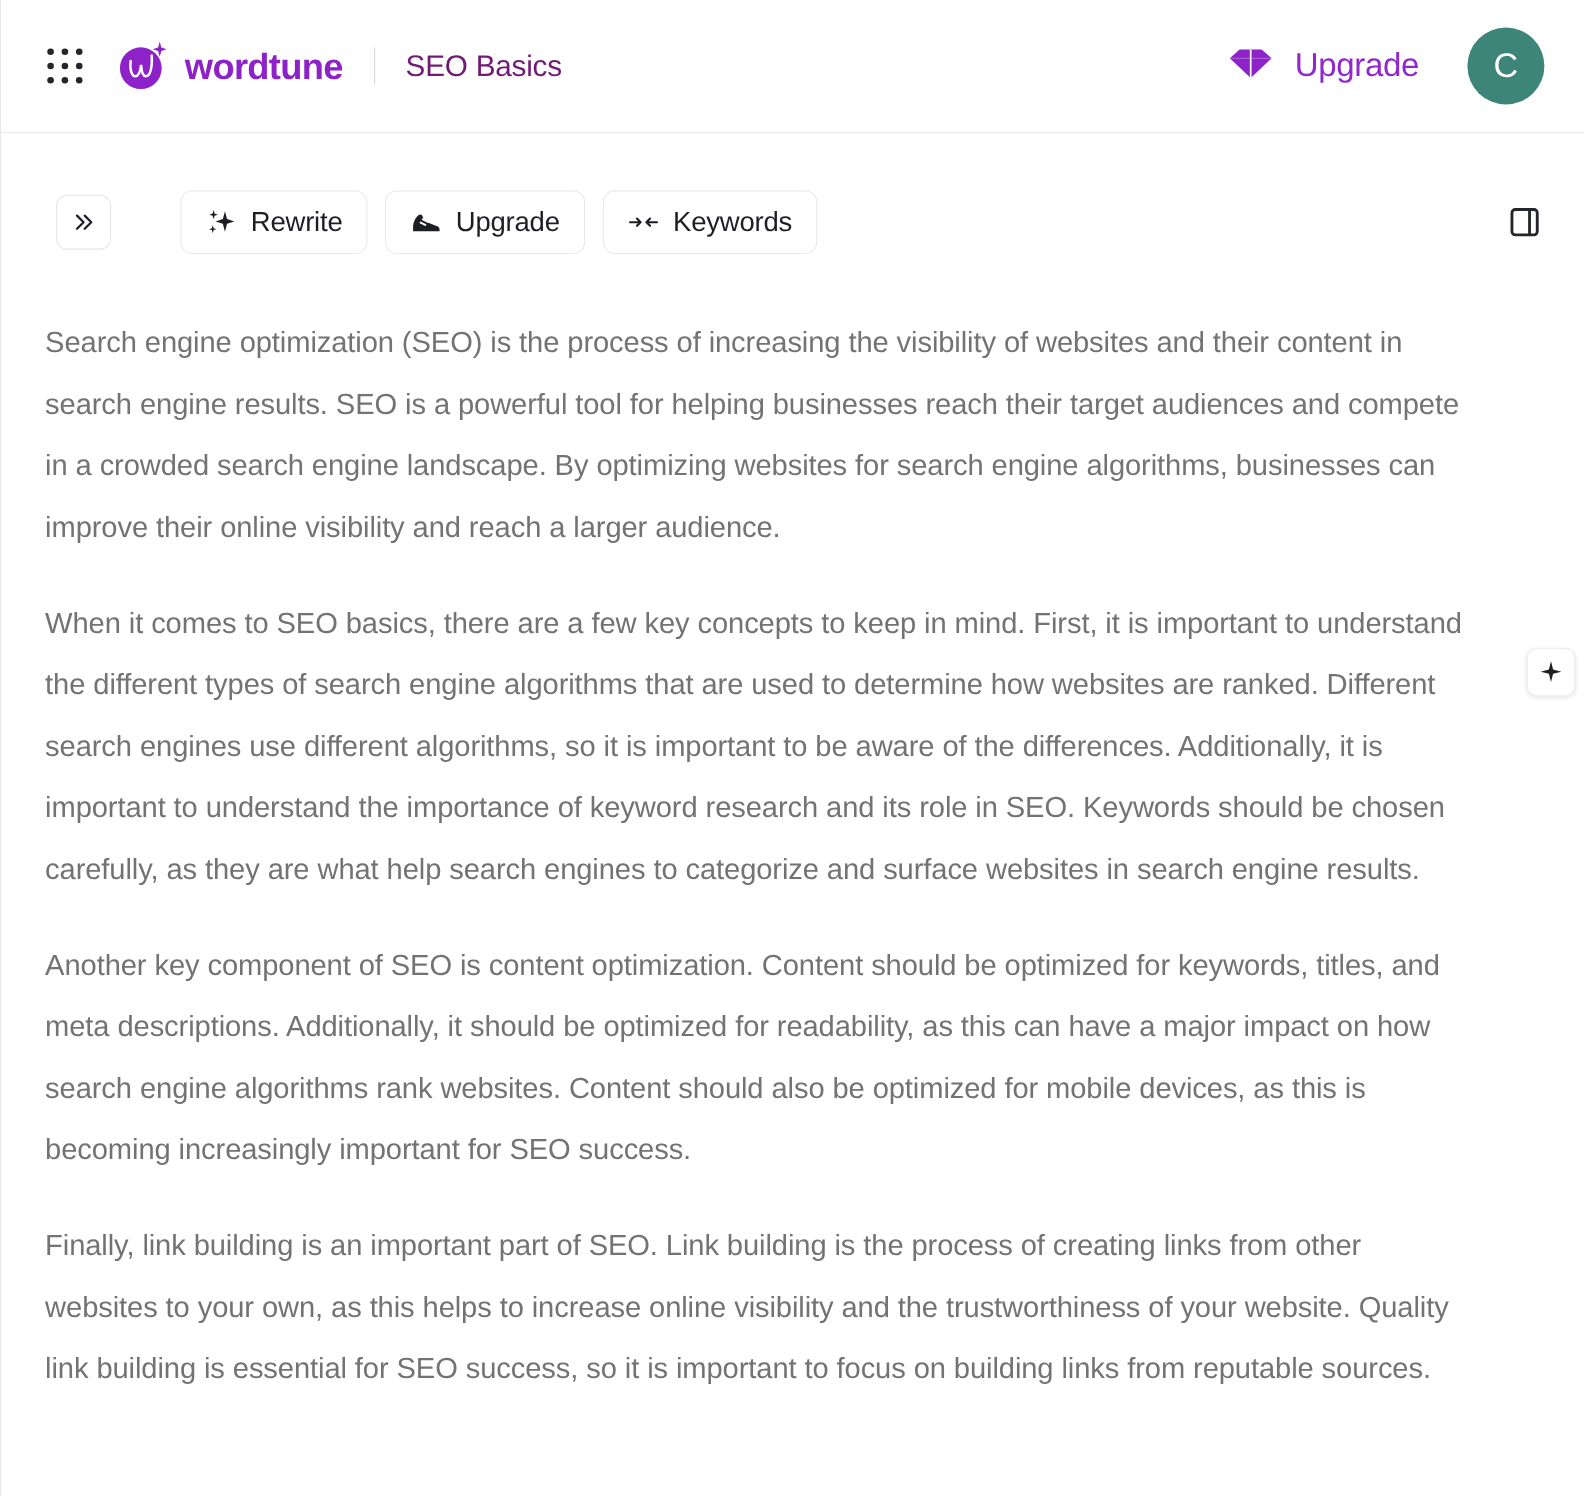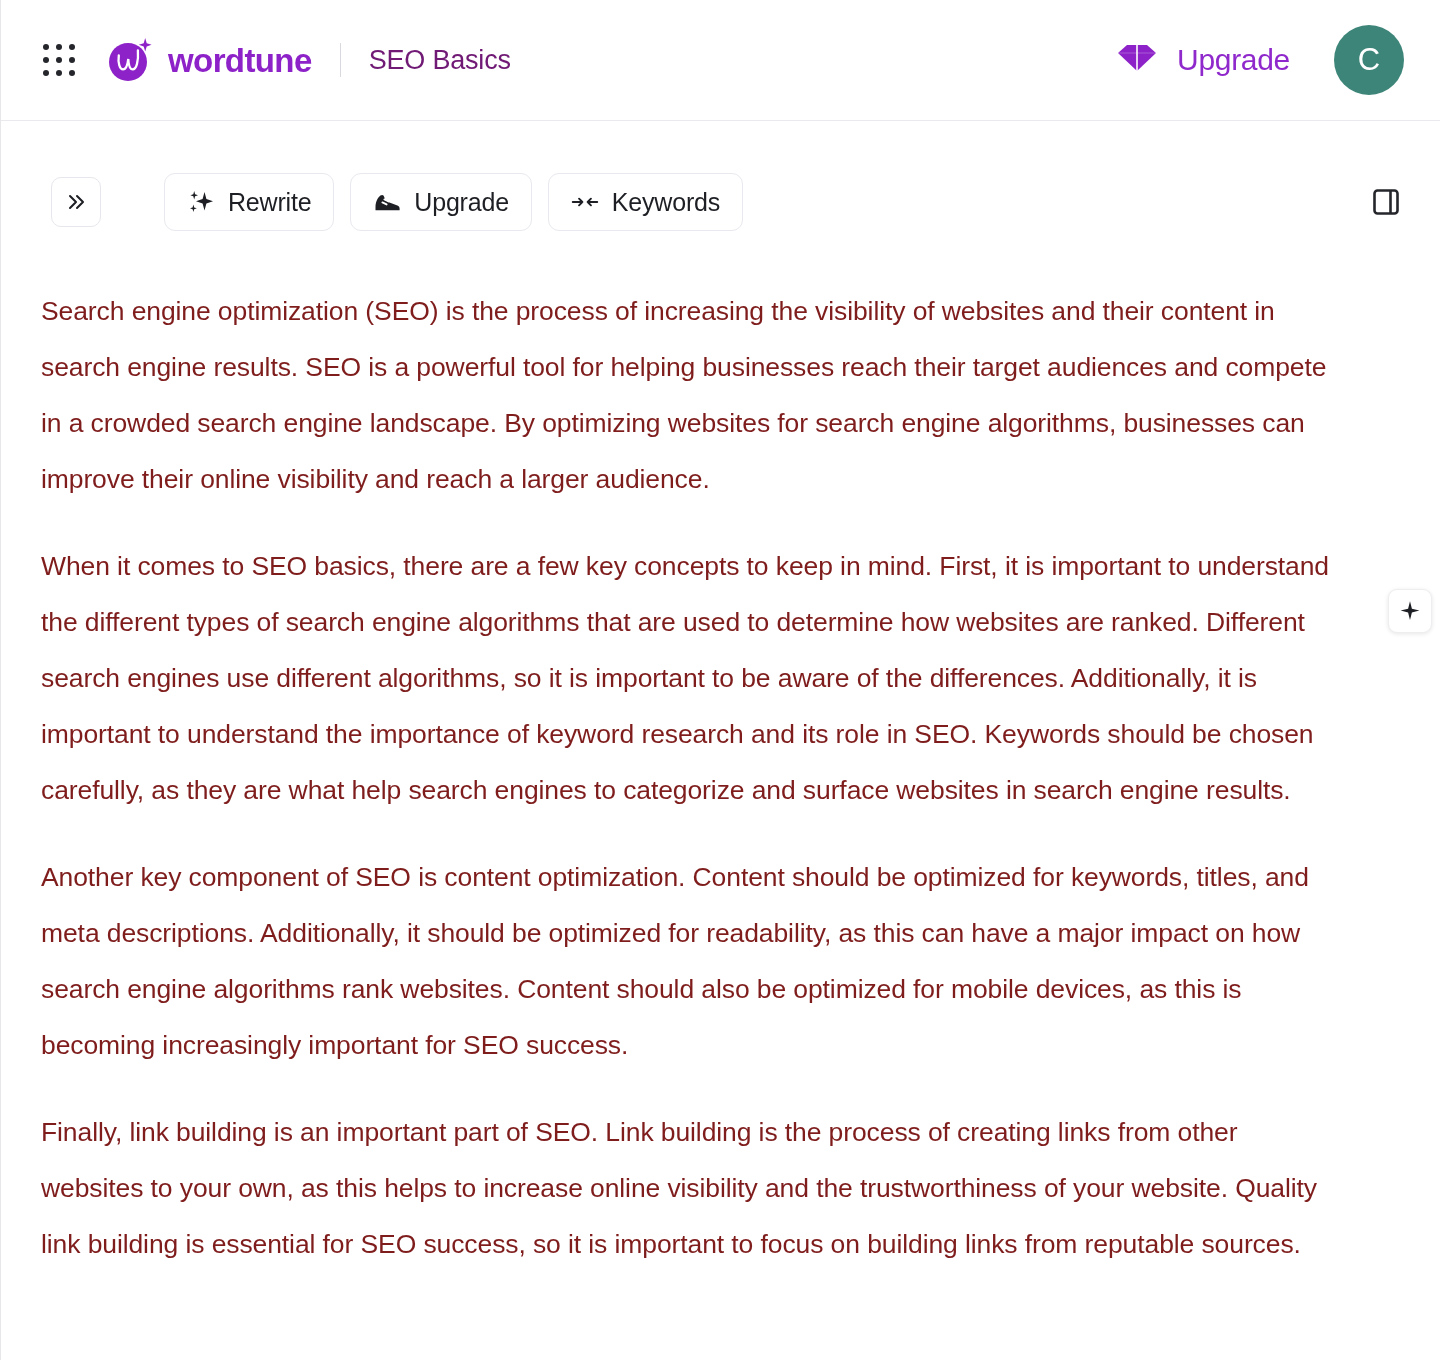--- a/index.html
+++ b/index.html
@@ -191,21 +191,21 @@
     border-radius: 8px;
   }
 
   
   .editor {
     position: relative;
     padding: 0 96px 0 40px;
   }
 
   .editor p {
-    color: #7f1d1d;
+    color: #737373;
     font-size: 26.5px;
     line-height: 56px;
     letter-spacing: -0.1px;
     margin-bottom: 31px;
     font-weight: 400;
   }
 
   
   .ai-fab {
     position: absolute;

